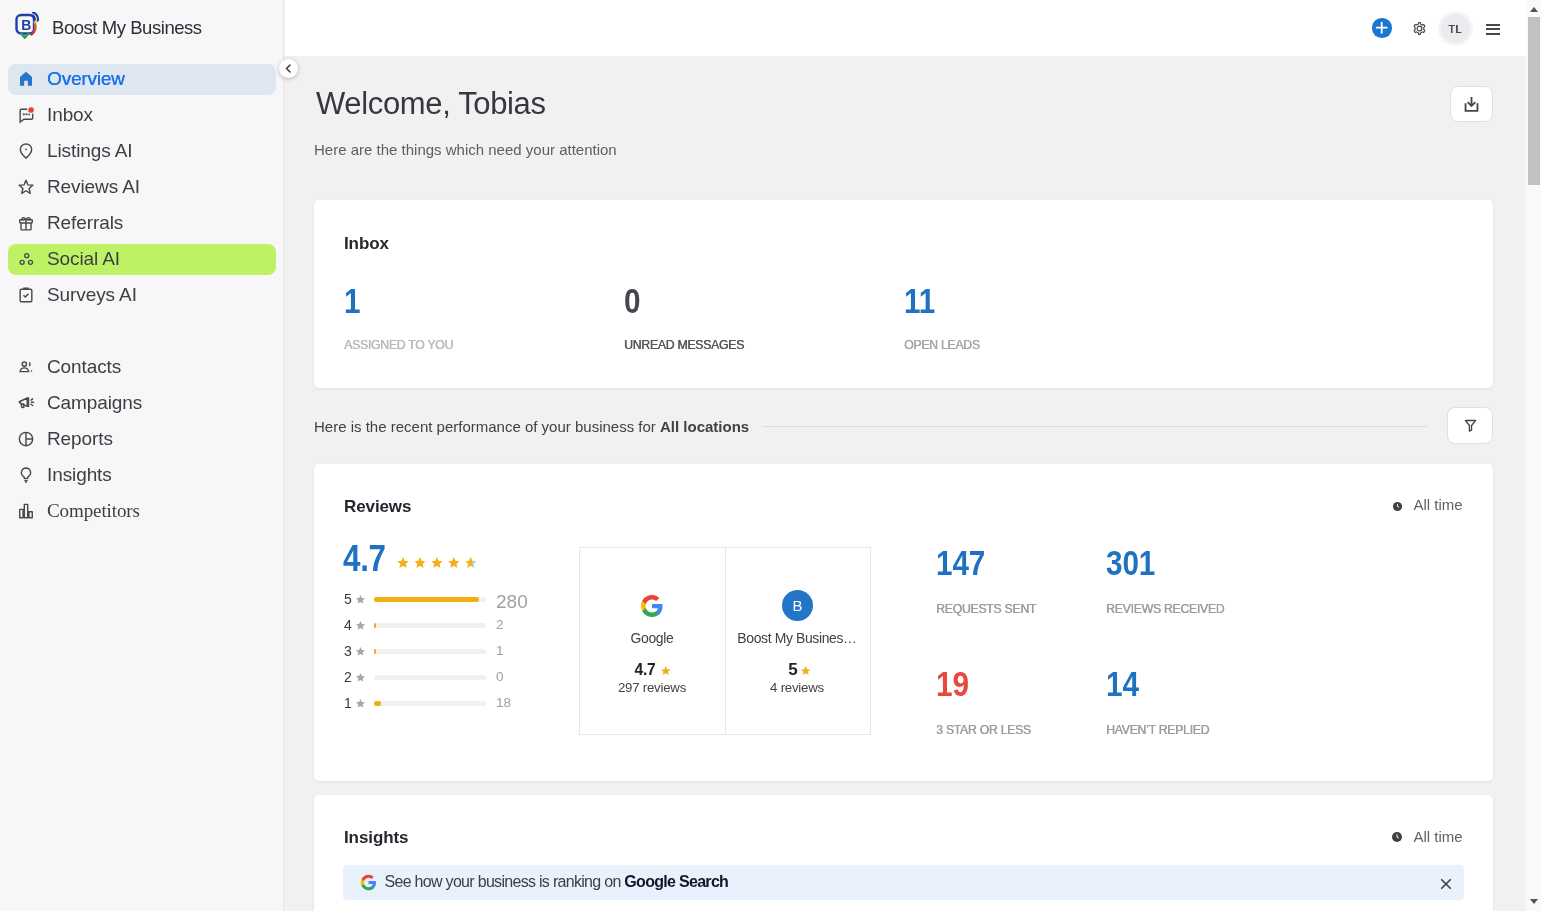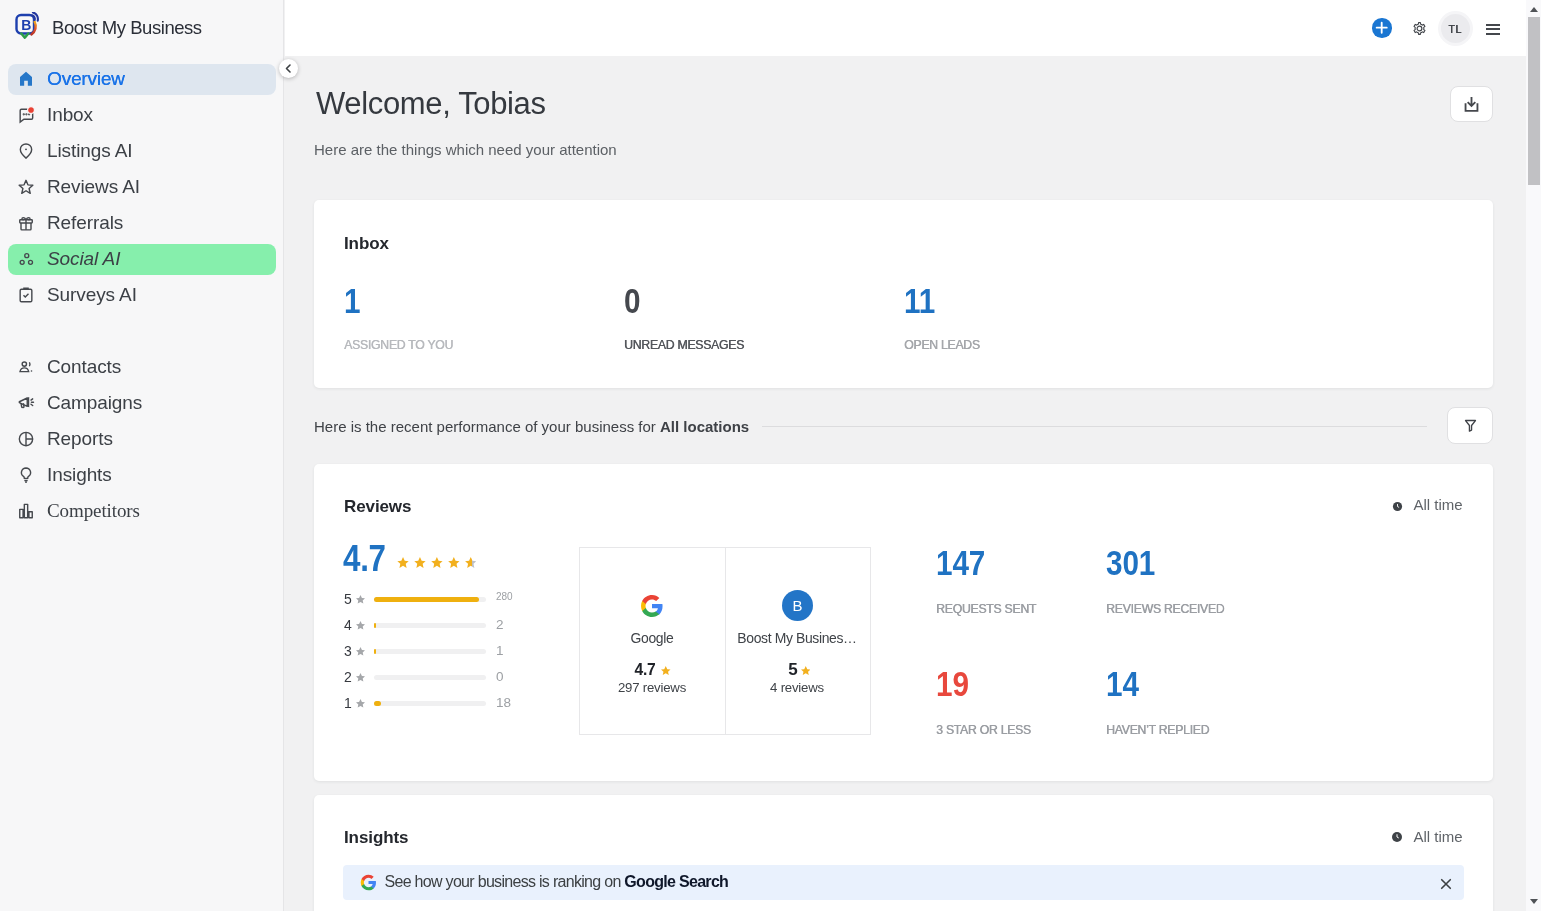--- a/index.html
+++ b/index.html
@@ -69,21 +69,21 @@
   </div>
   <div class="mi" style="top:207.5px;">
     <svg width="20" height="20" viewBox="0 0 24 24" fill="none" stroke="#46494e" stroke-width="1.7">
         <rect x="4.5" y="8" width="15" height="4" rx="0.8"></rect>
         <path d="M6 12v7.2a1 1 0 0 0 1 1h10a1 1 0 0 0 1-1V12"></path>
         <path d="M12 8v12.2"></path>
         <path d="M12 7.8C10 4.5 6.8 5.4 7.3 7a2 2 0 0 0 1.9 1M12 7.8c2-3.3 5.2-2.4 4.7-.8a2 2 0 0 1-1.9 1"></path>
       </svg>
     <span>Referrals</span>
   </div>
-  <div class="mi" style="top:243.5px;background:#86efac;font-style:italic;">
+  <div class="mi" style="top:243.5px;background:#bef264;">
     <svg width="20" height="20" viewBox="0 0 24 24" fill="none" stroke="#46494e" stroke-width="1.6">
         <circle cx="12.9" cy="8" r="2.4"></circle>
         <circle cx="7.4" cy="16" r="2.4"></circle>
         <circle cx="17.4" cy="16" r="2.4"></circle>
       </svg>
     <span>Social AI</span>
   </div>
   <div class="mi" style="top:279.5px;">
     <svg width="20" height="20" viewBox="0 0 24 24" fill="none" stroke="#46494e" stroke-width="1.7">
         <rect x="5" y="5" width="14" height="15" rx="1.5"></rect>
@@ -229,21 +229,21 @@
   </svg>
 <div class="abs" style="left:373.8px;top:596.5px;width:112.6px;height:5px;border-radius:2.5px;background:#f0f0f1;"></div>
 <div class="abs" style="left:373.8px;top:596.5px;width:105px;height:5px;border-radius:2.5px;background:#efb00f;"></div>
 <div class="abs" style="left:373.8px;top:622.5px;width:112.6px;height:5px;border-radius:2.5px;background:#f0f0f1;"></div>
 <div class="abs" style="left:373.8px;top:622.5px;width:2.5px;height:5px;border-radius:2.5px;background:#efb00f;"></div>
 <div class="abs" style="left:373.8px;top:648.5px;width:112.6px;height:5px;border-radius:2.5px;background:#f0f0f1;"></div>
 <div class="abs" style="left:373.8px;top:648.5px;width:2px;height:5px;border-radius:2.5px;background:#efb00f;"></div>
 <div class="abs" style="left:373.8px;top:674.5px;width:112.6px;height:5px;border-radius:2.5px;background:#f0f0f1;"></div>
 <div class="abs" style="left:373.8px;top:700.5px;width:112.6px;height:5px;border-radius:2.5px;background:#f0f0f1;"></div>
 <div class="abs" style="left:373.8px;top:700.5px;width:7px;height:5px;border-radius:2.5px;background:#efb00f;"></div>
-<div class="t" style="left:496px;top:592.2px;font-size:10px;color:#9da0a4;">280</div>
+<div class="t" style="left:496px;top:592.2px;font-size:19px;color:#9da0a4;">280</div>
 <div class="t" style="left:496px;top:618.2px;font-size:13.5px;color:#9da0a4;">2</div>
 <div class="t" style="left:496px;top:644.2px;font-size:13.5px;color:#9da0a4;">1</div>
 <div class="t" style="left:496px;top:670.2px;font-size:13.5px;color:#9da0a4;">0</div>
 <div class="t" style="left:496px;top:696.2px;font-size:13.5px;color:#9da0a4;">18</div>
 
 <div class="abs" style="left:579px;top:547px;width:292px;height:188px;border:1px solid #e7e7e9;"></div>
 <div class="abs" style="left:724.5px;top:547px;width:1px;height:188px;background:#e7e7e9;"></div>
 <svg class="abs" style="left:640px;top:594px;" width="24" height="24" viewBox="0 0 48 48">
     <path fill="#4285F4" d="M45.1 24.5c0-1.6-.1-3.1-.4-4.5H24v8.5h11.8c-.5 2.8-2.1 5.1-4.4 6.7v5.6h7.2c4.2-3.9 6.5-9.6 6.5-16.3z"></path>
     <path fill="#34A853" d="M24 46c6 0 11-2 14.6-5.3l-7.2-5.6c-2 1.3-4.5 2.1-7.4 2.1-5.7 0-10.6-3.9-12.3-9.1H4.3v5.8C8 41.1 15.4 46 24 46z"></path>

